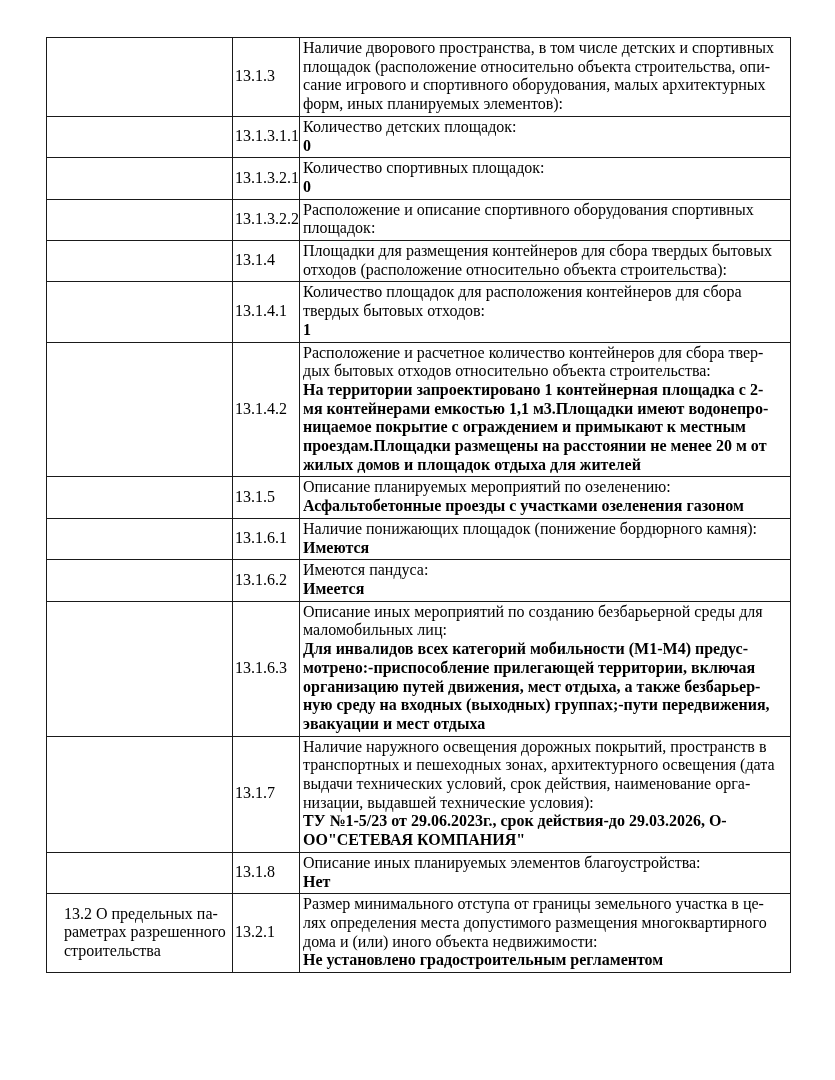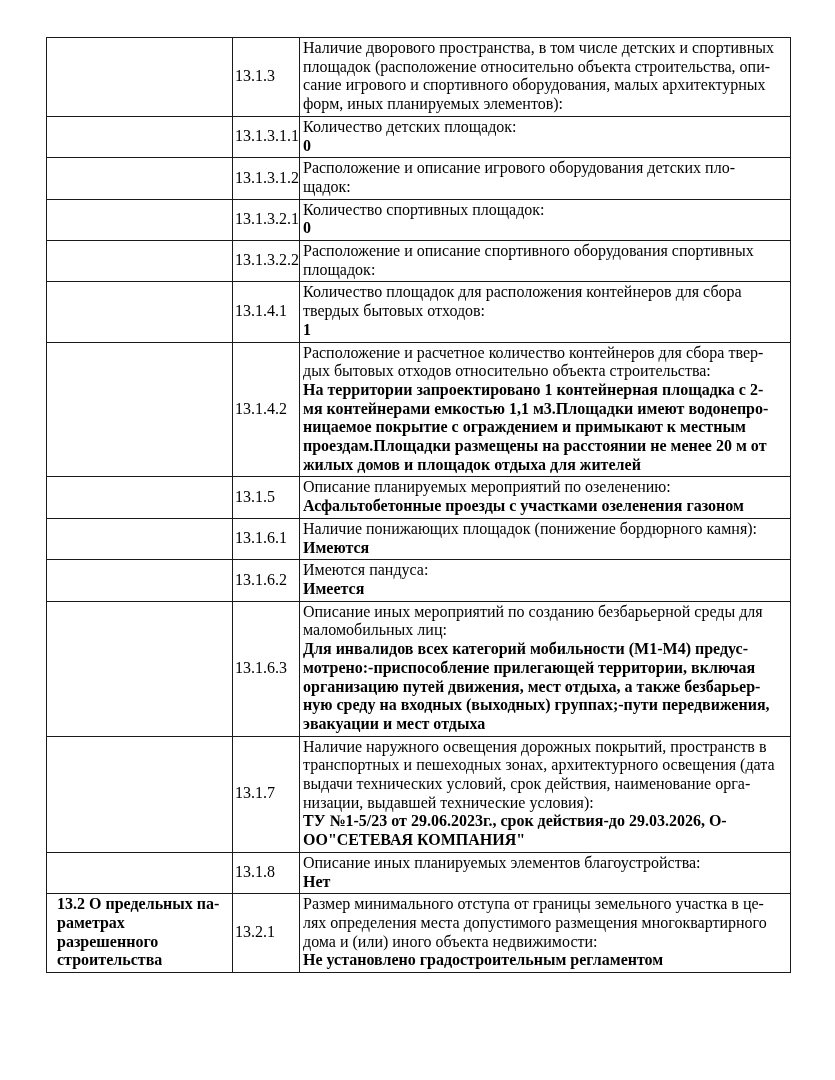--- a/index.html
+++ b/index.html
@@ -26,22 +26,21 @@
     line-height: 18.7px;
   }
   .doc-table td {
     border: 1.5px solid #1a1a1a;
     padding: 1px 4px 2px 3px;
     vertical-align: top;
     overflow: hidden;
   }
   td.section-cell {
     vertical-align: middle;
-    padding-left: 10px;
-    font-weight: bold;
+    padding-left: 17px;
   }
   td.code-cell {
     vertical-align: middle;
     white-space: nowrap;
     padding-left: 2px;
     padding-right: 13px;
   }
   .pre {
     white-space: pre-line;
   }
@@ -81,33 +80,20 @@
     </td>
     <td class="code-cell">
       <span>13.1.3.1.1</span>
     </td>
     <td class="content-cell">
       <div class="pre label-text">Количество детских площадок:</div>
       <div class="pre value-text">0</div>
     </td>
   </tr>
 
-  <tr>
-    <td class="section-cell">
-      <span class="pre"></span>
-    </td>
-    <td class="code-cell">
-      <span>13.1.3.1.2</span>
-    </td>
-    <td class="content-cell">
-      <div class="pre label-text">Расположение и описание игрового оборудования детских пло-
-щадок:</div>
-      <div class="pre value-text"></div>
-    </td>
-  </tr>
 
   <tr>
     <td class="section-cell">
       <span class="pre"></span>
     </td>
     <td class="code-cell">
       <span>13.1.3.2.1</span>
     </td>
     <td class="content-cell">
       <div class="pre label-text">Количество спортивных площадок:</div>
@@ -122,20 +108,33 @@
     <td class="code-cell">
       <span>13.1.3.2.2</span>
     </td>
     <td class="content-cell">
       <div class="pre label-text">Расположение и описание спортивного оборудования спортивных
 площадок:</div>
       <div class="pre value-text"></div>
     </td>
   </tr>
 
+  <tr>
+    <td class="section-cell">
+      <span class="pre"></span>
+    </td>
+    <td class="code-cell">
+      <span>13.1.4</span>
+    </td>
+    <td class="content-cell">
+      <div class="pre label-text">Площадки для размещения контейнеров для сбора твердых бытовых
+отходов (расположение относительно объекта строительства):</div>
+      <div class="pre value-text"></div>
+    </td>
+  </tr>
 
   <tr>
     <td class="section-cell">
       <span class="pre"></span>
     </td>
     <td class="code-cell">
       <span>13.1.4.1</span>
     </td>
     <td class="content-cell">
       <div class="pre label-text">Количество площадок для расположения контейнеров для сбора

